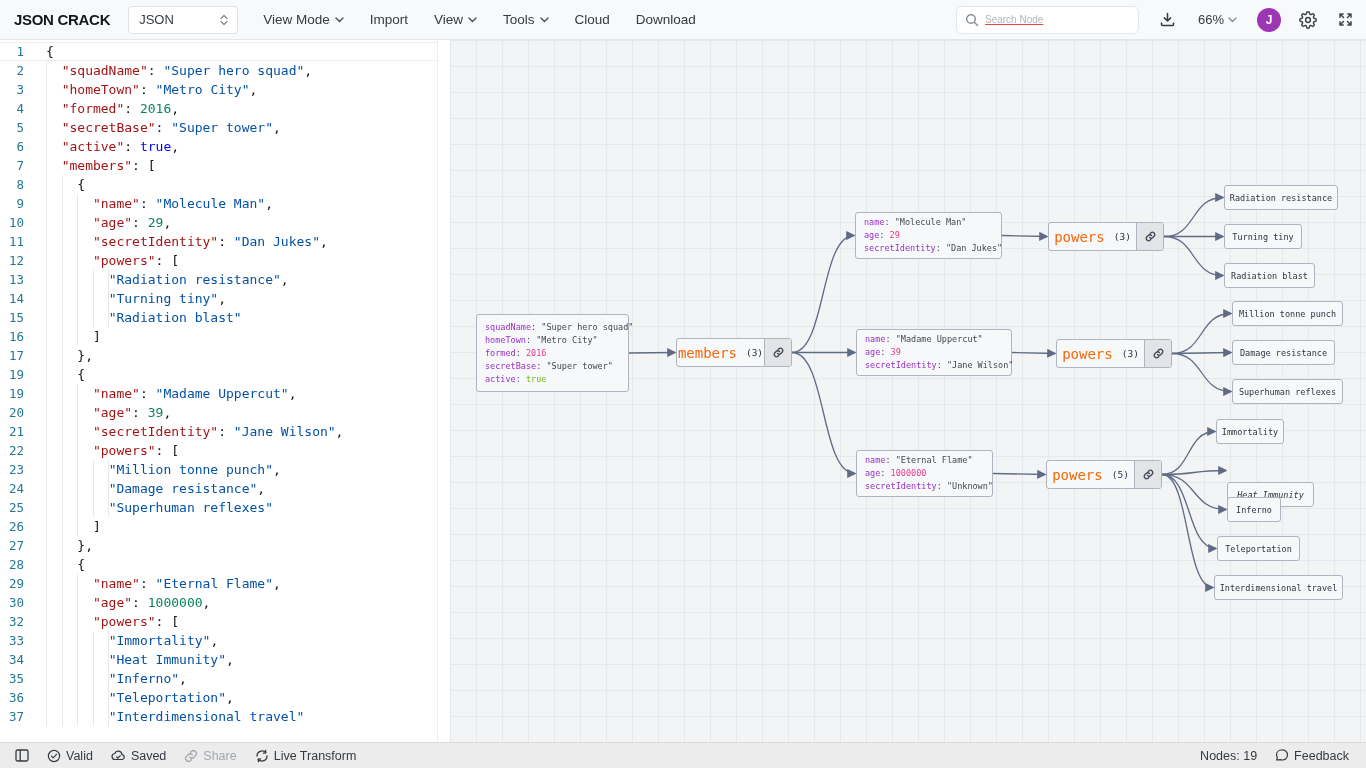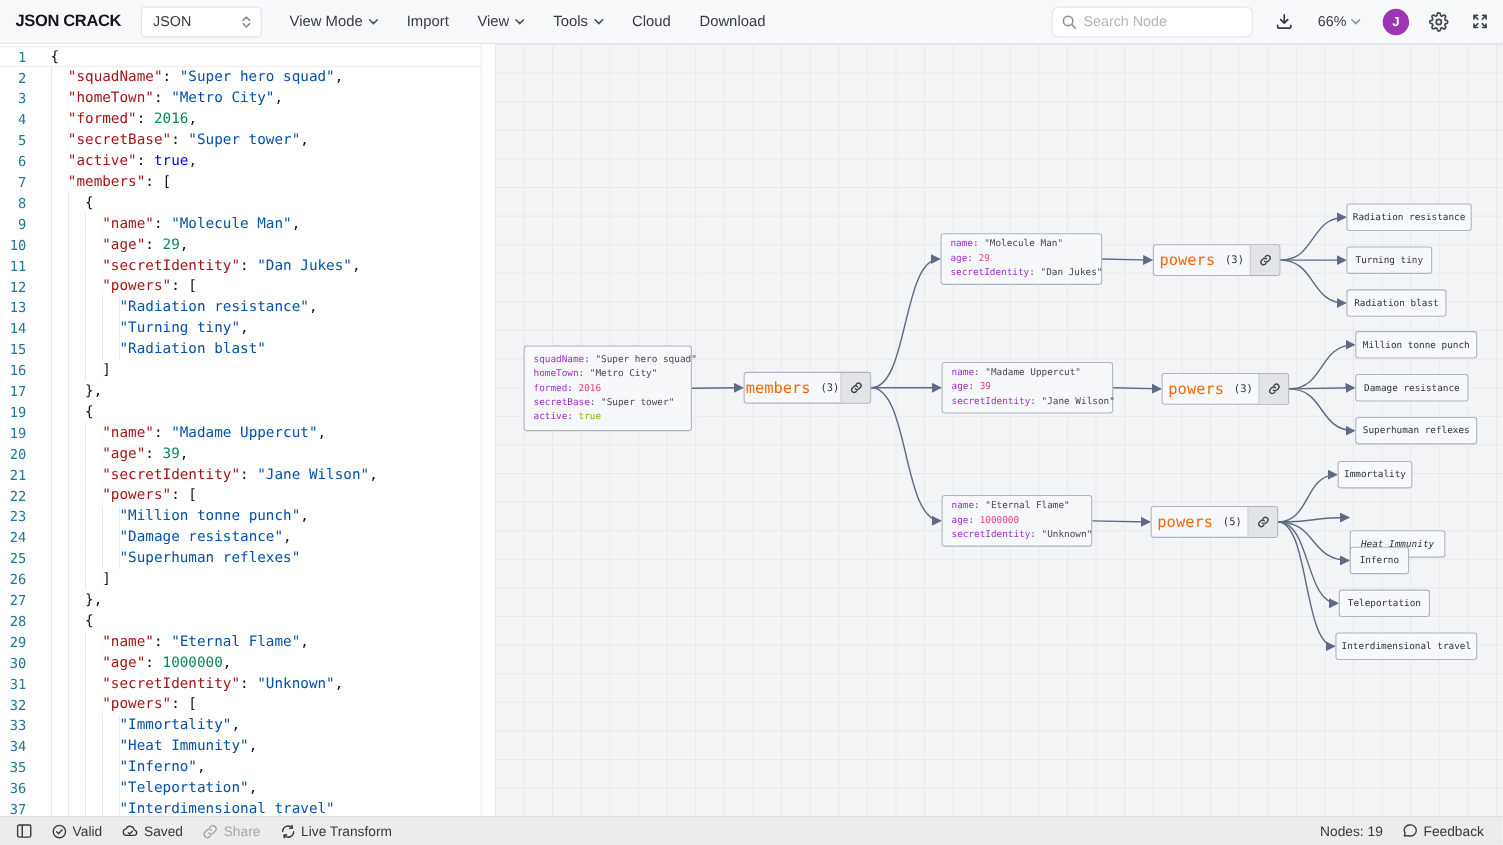--- a/index.html
+++ b/index.html
@@ -10,21 +10,21 @@
   .header { position:absolute; left:0; top:0; width:1366px; height:40px;
     background:#f8f9fa; border-bottom:1px solid #e3e6e9; display:flex; align-items:center; z-index:10; }
   .logo { font-size:15px; font-weight:800; color:#141619; letter-spacing:-0.3px; margin:0 18px 0 14px; white-space:nowrap; }
   .format-select { width:110px; height:28px; background:#fff; border:1px solid #dfe3e7; border-radius:4px;
     display:flex; align-items:center; justify-content:space-between; padding:0 8px 0 10px; font-size:13px; color:#343a40; cursor:pointer; }
   .nav { display:flex; align-items:center; margin-left:12px; }
   .nav-item { display:flex; align-items:center; gap:5px; font-size:13.5px; color:#343a40; padding:6px 13px; cursor:pointer; white-space:nowrap; }
   .spacer { flex:1; }
   .search-box { width:183px; height:28px; background:#fff; border:1px solid #e4e7ea; border-radius:6px;
     display:flex; align-items:center; padding:0 8px; gap:6px; }
-  .search-box input { border:none; outline:none; width:130px; font-size:13px; color:#ef4444; background:transparent; }
+  .search-box input { border:none; outline:none; width:130px; font-size:10px; color:#ef4444; background:transparent;text-decoration:underline; }
   .search-box input::placeholder { color:#b0b6bc; }
   .icon-btn { display:flex; align-items:center; justify-content:center; padding:6px; cursor:pointer; color:#343a40; }
   .zoom-ctrl { display:flex; align-items:center; gap:4px; font-size:13px; color:#343a40; padding:6px 8px; cursor:pointer; }
   .avatar { width:24px; height:24px; border-radius:50%; background:#9c36b5; color:#fff; font-size:12px; font-weight:bold;
     display:flex; align-items:center; justify-content:center; margin:0 12px; cursor:pointer; }
   .mr-sm { margin-right:8px; } .mr-md { margin-right:14px; }
 
   
   .editor { position:absolute; left:0; top:40px; width:450px; height:702px; background:#fff; overflow:hidden; }
   .editor-inner { position:absolute; left:0; top:2px; width:437px; }
@@ -182,21 +182,20 @@
       <div class="line"><div class="ln">21</div><div class="code"><span class="tk-w">      </span><span class="tk-k">"secretIdentity"</span><span class="tk-p">: </span><span class="tk-s">"Jane Wilson"</span><span class="tk-p">,</span></div></div>
       <div class="line"><div class="ln">22</div><div class="code"><span class="tk-w">      </span><span class="tk-k">"powers"</span><span class="tk-p">: [</span></div></div>
       <div class="line"><div class="ln">23</div><div class="code"><span class="tk-w">        </span><span class="tk-s">"Million tonne punch"</span><span class="tk-p">,</span></div></div>
       <div class="line"><div class="ln">24</div><div class="code"><span class="tk-w">        </span><span class="tk-s">"Damage resistance"</span><span class="tk-p">,</span></div></div>
       <div class="line"><div class="ln">25</div><div class="code"><span class="tk-w">        </span><span class="tk-s">"Superhuman reflexes"</span></div></div>
       <div class="line"><div class="ln">26</div><div class="code"><span class="tk-w">      </span><span class="tk-p">]</span></div></div>
       <div class="line"><div class="ln">27</div><div class="code"><span class="tk-w">    </span><span class="tk-p">},</span></div></div>
       <div class="line"><div class="ln">28</div><div class="code"><span class="tk-w">    </span><span class="tk-p">{</span></div></div>
       <div class="line"><div class="ln">29</div><div class="code"><span class="tk-w">      </span><span class="tk-k">"name"</span><span class="tk-p">: </span><span class="tk-s">"Eternal Flame"</span><span class="tk-p">,</span></div></div>
       <div class="line"><div class="ln">30</div><div class="code"><span class="tk-w">      </span><span class="tk-k">"age"</span><span class="tk-p">: </span><span class="tk-n">1000000</span><span class="tk-p">,</span></div></div>
-      <div class="line"><div class="ln">31</div><div class="code"><span class="tk-w">      </span><span class="tk-k">"secretIdentity"</span><span class="tk-p">: </span><span class="tk-s">"Unknown"</span><span class="tk-p">,</span></div></div>
       <div class="line"><div class="ln">32</div><div class="code"><span class="tk-w">      </span><span class="tk-k">"powers"</span><span class="tk-p">: [</span></div></div>
       <div class="line"><div class="ln">33</div><div class="code"><span class="tk-w">        </span><span class="tk-s">"Immortality"</span><span class="tk-p">,</span></div></div>
       <div class="line"><div class="ln">34</div><div class="code"><span class="tk-w">        </span><span class="tk-s">"Heat Immunity"</span><span class="tk-p">,</span></div></div>
       <div class="line"><div class="ln">35</div><div class="code"><span class="tk-w">        </span><span class="tk-s">"Inferno"</span><span class="tk-p">,</span></div></div>
       <div class="line"><div class="ln">36</div><div class="code"><span class="tk-w">        </span><span class="tk-s">"Teleportation"</span><span class="tk-p">,</span></div></div>
       <div class="line"><div class="ln">37</div><div class="code"><span class="tk-w">        </span><span class="tk-s">"Interdimensional travel"</span></div></div>
     </div>
   <div class="editor-divider"></div>
 </div>
 

